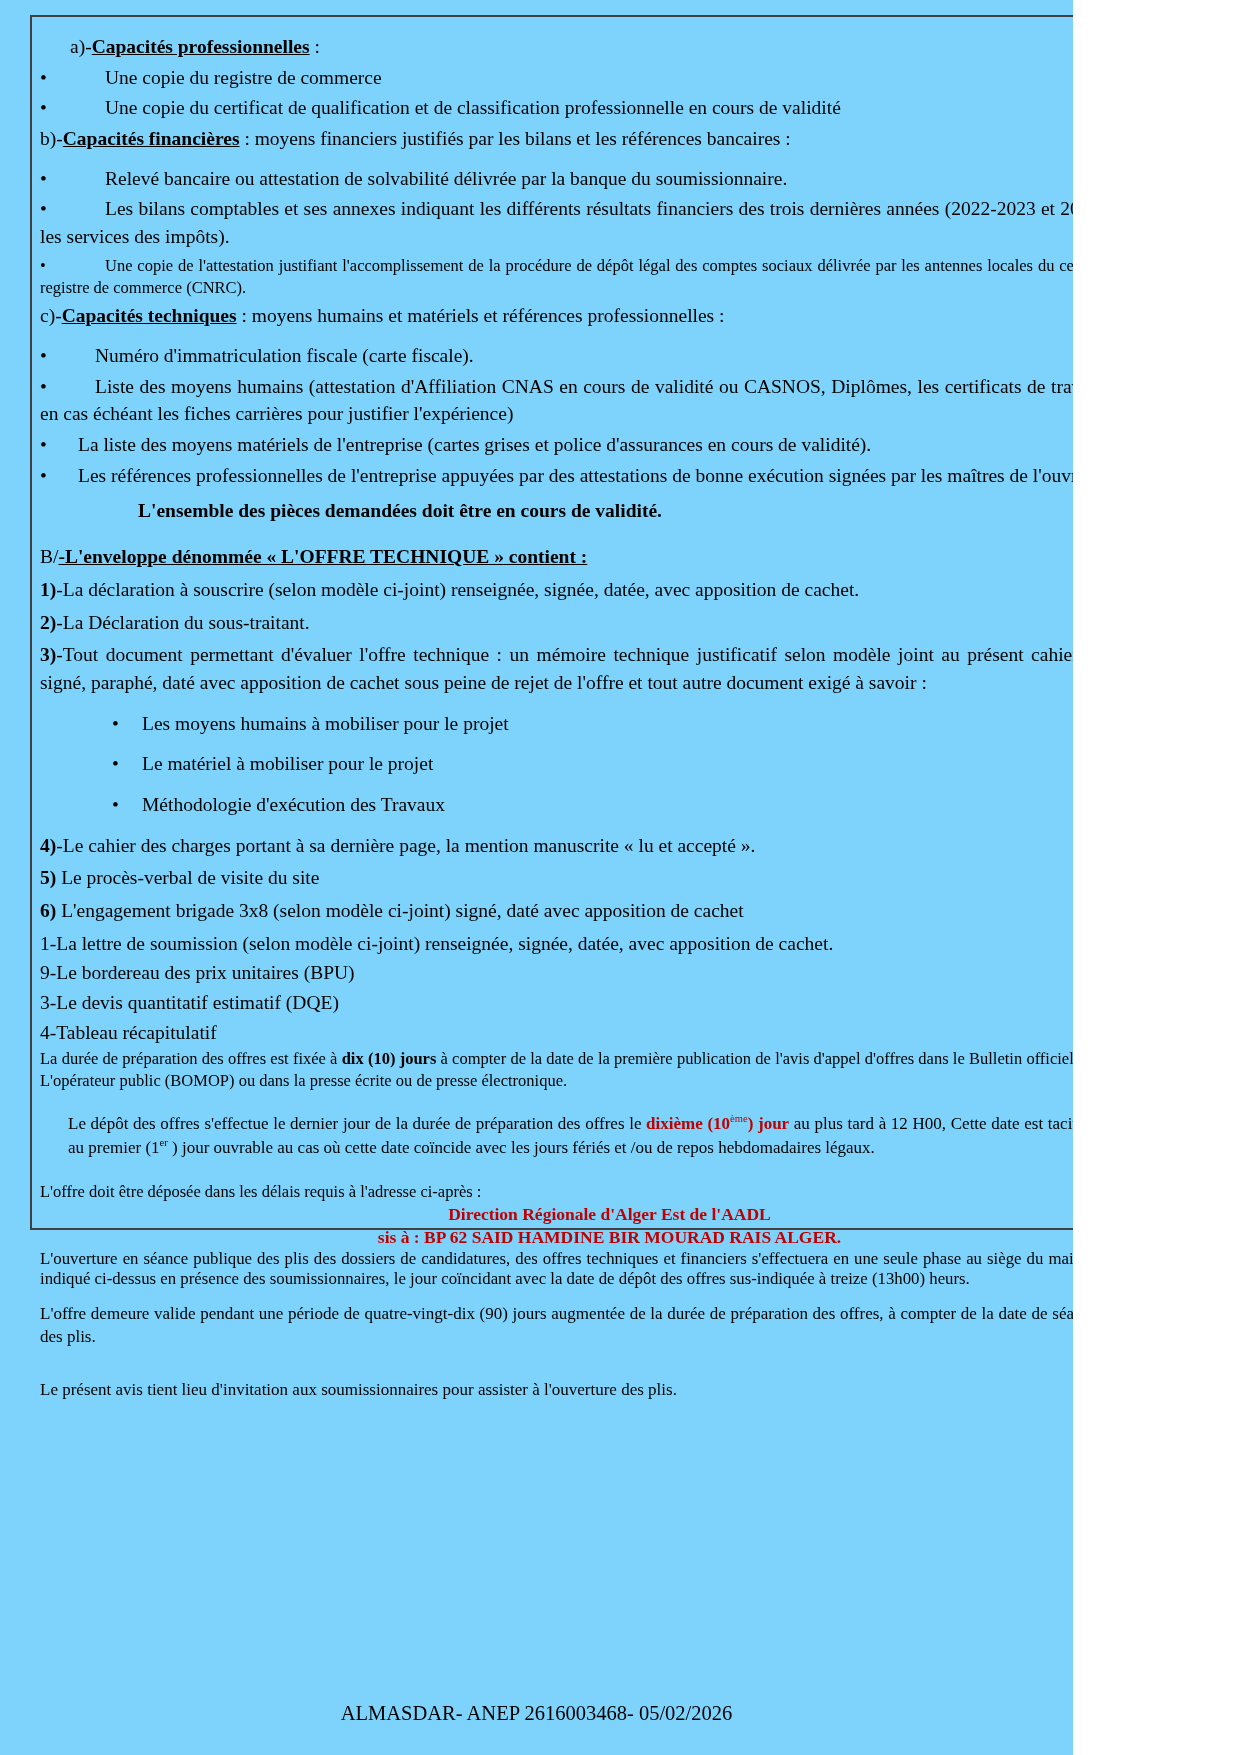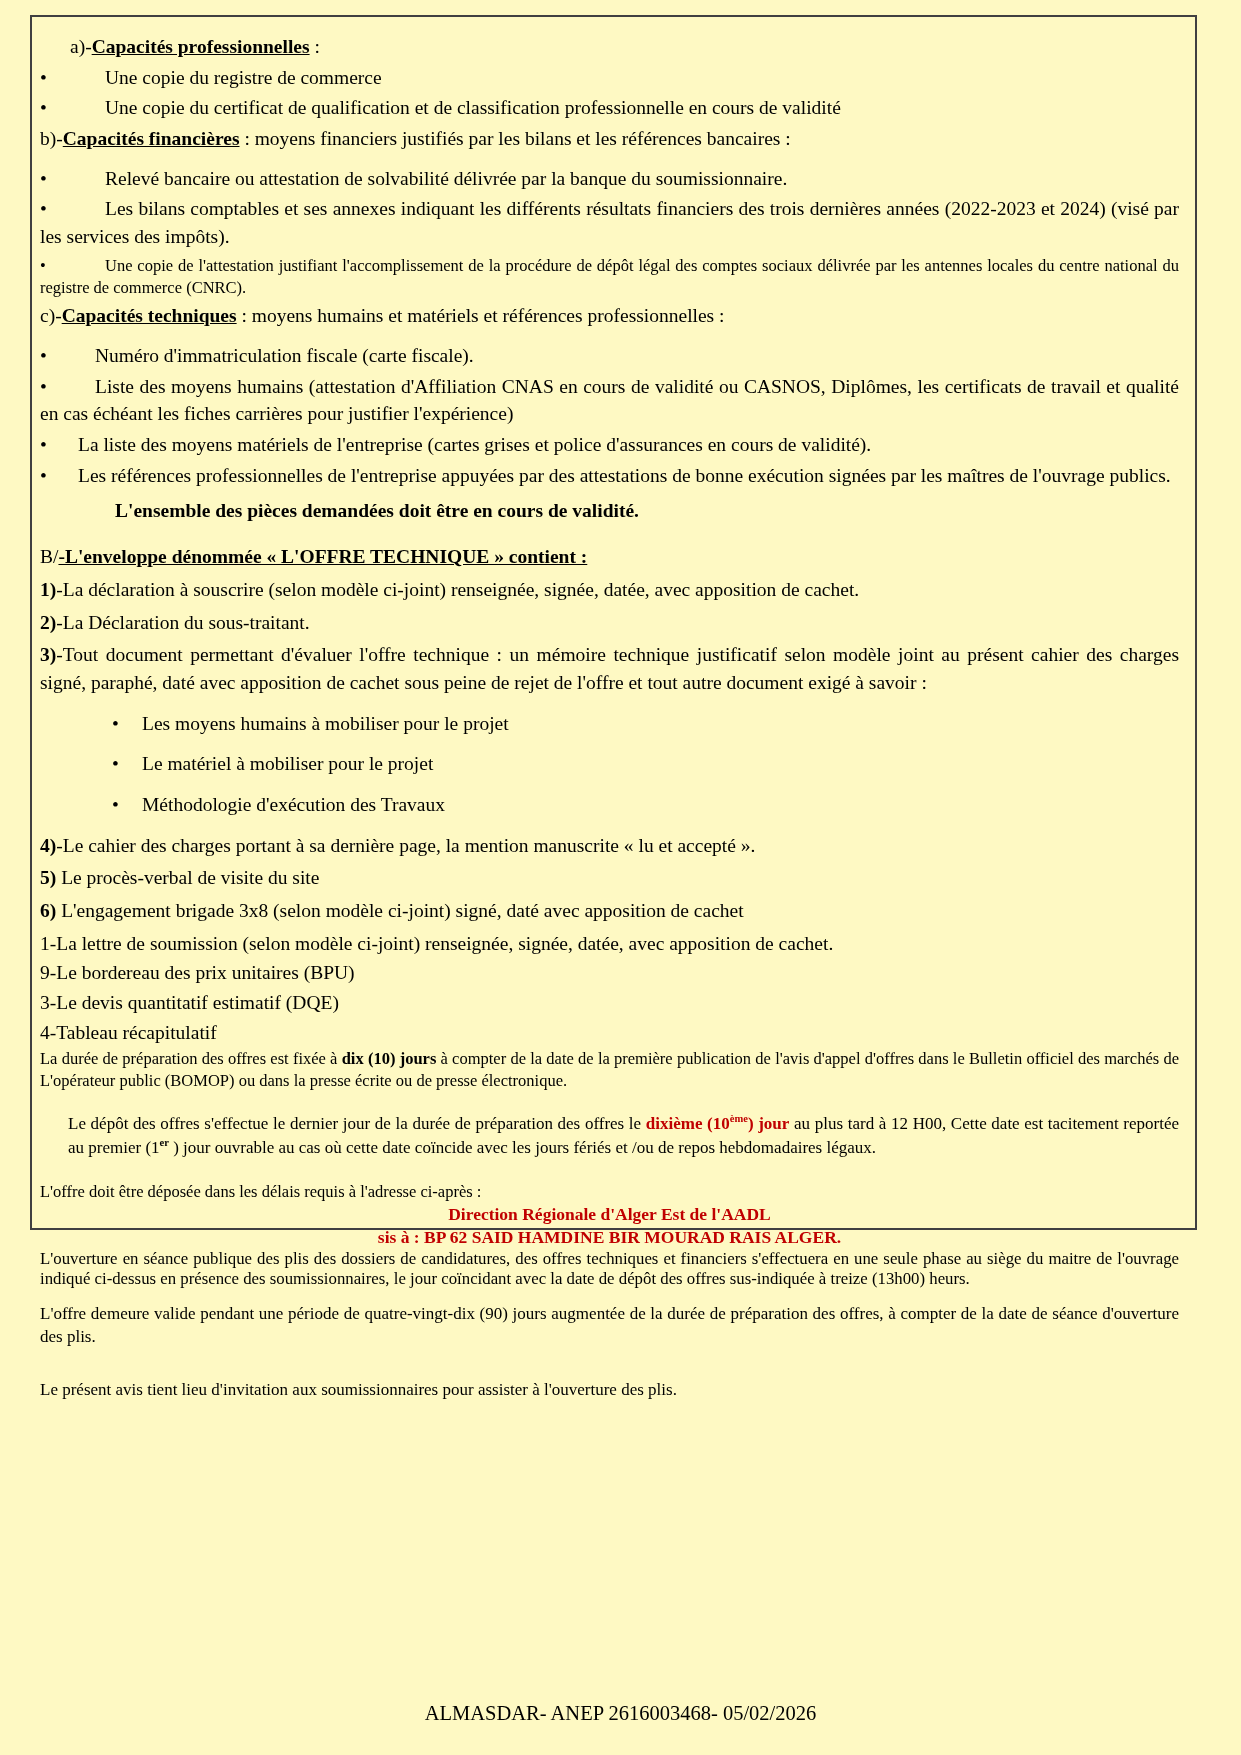--- a/index.html
+++ b/index.html
@@ -1,51 +1,51 @@
 <!DOCTYPE html>
 <html><head>
 <meta charset="utf-8">
 <style>
   * { margin:0; padding:0; box-sizing:border-box; }
   html,body { background:#ffffff; }
   .page {
     position:relative;
-    width:1241px; height:1755px;
-    background:#fef9c3;
+    width:1073px; height:1755px;
+    background:#7dd3fc;
     font-family:"Liberation Serif", serif;
     color:#000000;
     overflow:hidden;
   }
   .frame {
     position:absolute;
     left:30px; top:15px;
     width:1167px; height:1215px;
     border:2px solid #404040;
     padding:16px 16px 10px 8px;
   }
   .t  { font-size:19.5px; line-height:1.42; }
   .sm { font-size:16.5px; line-height:1.32; }
   .md { font-size:17px;   line-height:1.35; }
   .just { text-align:justify; }
   .bold { font-weight:bold; }
   .bu   { font-weight:bold; text-decoration:underline; }
   .red  { color:#C00000; }
-  .sup  { font-size:0.62em; vertical-align:super; font-weight:bold; }
+  .sup  { font-size:0.62em; vertical-align:super; font-weight:normal; }
 
   .indent-a { margin-left:30px; }
   .glyph { display:inline-block; }
   .g65 { width:65px; }
   .g55 { width:55px; }
   .g38 { width:38px; }
   .g30 { width:30px; }
   .bullet { margin:3px 0; }
   .gap-top-12 { margin-top:12px; }
   .gap-top-4  { margin-top:4px; }
 
-  .note { margin-top:8px; margin-left:75px; font-weight:bold; }
+  .note { margin-top:8px; margin-left:98px; font-weight:bold; }
 
   .env-heading { margin-top:18px; }
   .env-item { margin:5px 0; }
   .sub-bullet { margin:13px 0 13px 72px; }
 
   .fin-heading { margin-top:28px; margin-bottom:14px; }
   .fin-item-first { margin-bottom:9px; }
   .fin-item { margin:2px 0; }
 
   .p1 { }

